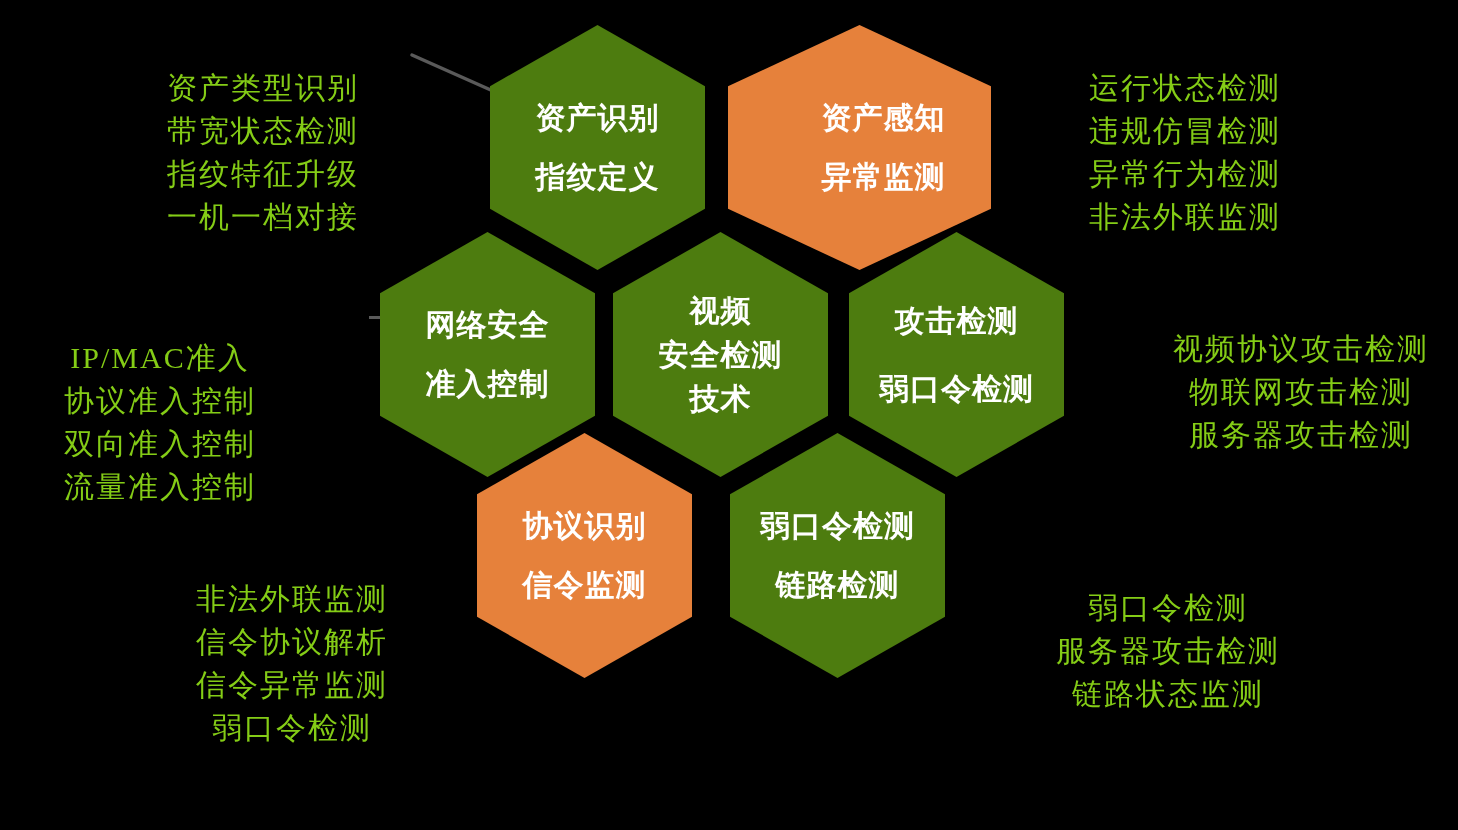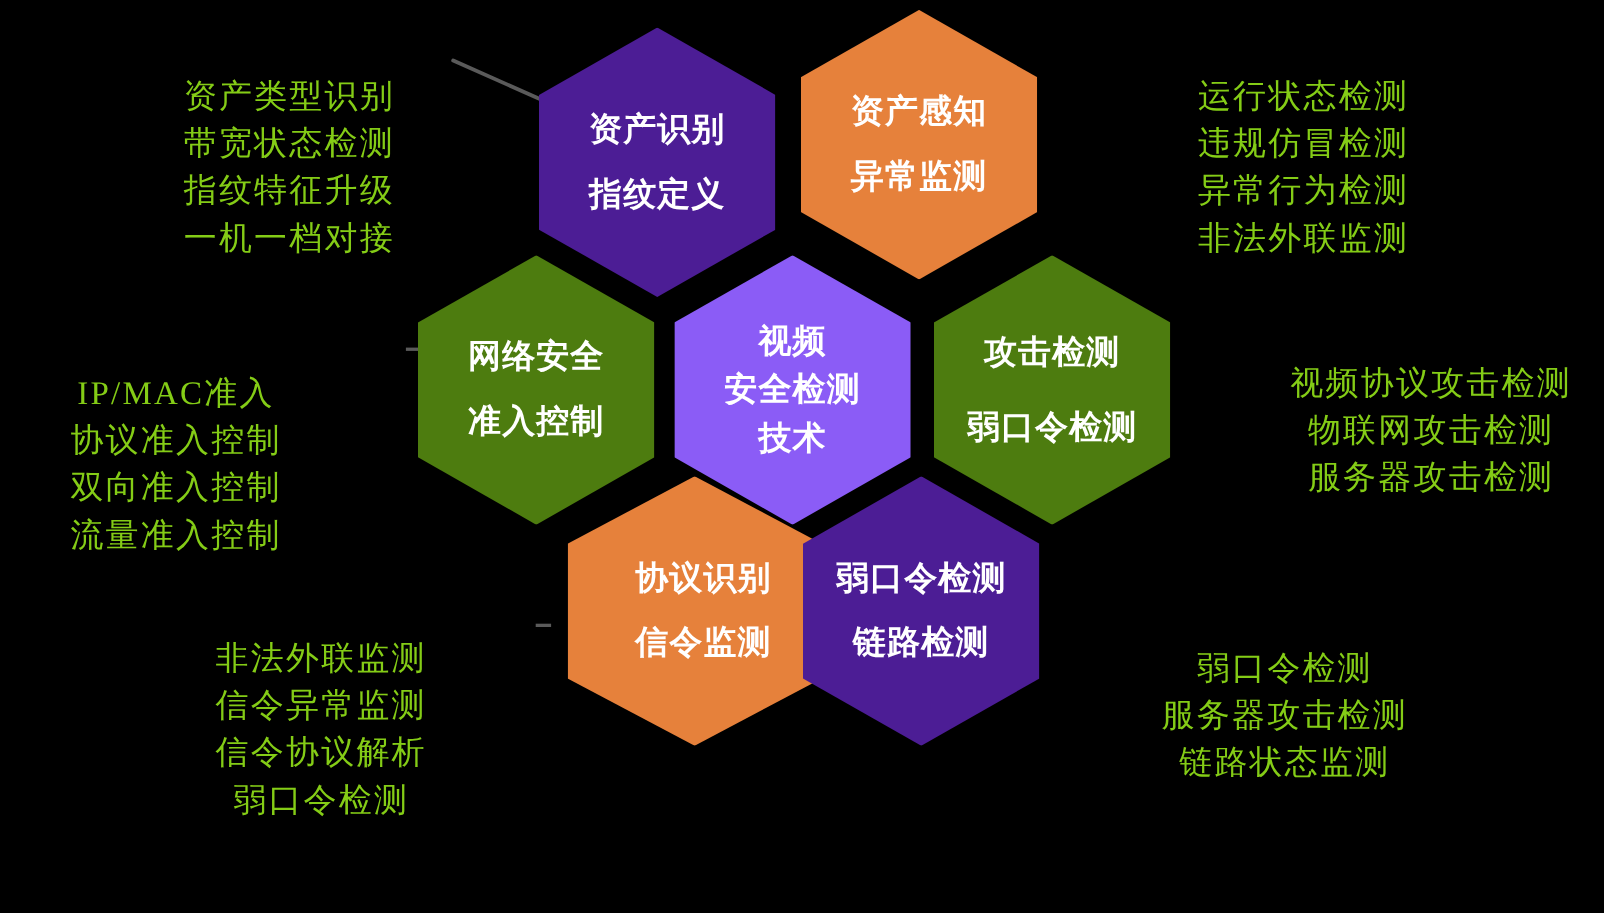--- a/index.html
+++ b/index.html
@@ -26,31 +26,31 @@
   .hex span {
     color: #FFFFFF;
     font-weight: 700;
     font-size: 30px;
     line-height: 32px;
     letter-spacing: 1px;
     white-space: nowrap;
   }
   .hex.two-line { gap: 27px; }
   .hex.three-line { gap: 12px; }
-  .c-darkred  { background: #4c1d95; }
+  .c-darkred  { background: #4d7c0f; }
   .c-orange   { background: #E6813B; }
   .c-green    { background: #4d7c0f; }
-  .c-brightred{ background: #8b5cf6; }
+  .c-brightred{ background: #4d7c0f; }
 
   #hex-asset-identification { left: 490px; top: 25px; }
-  #hex-asset-sensing        { left: 728px; top: 9px; }
+  #hex-asset-sensing        { left: 728px; top: 25px; padding-left: 48px; }
   #hex-network-access       { left: 380px; top: 232px; }
   #hex-core                 { left: 613px; top: 232px; }
   #hex-attack-detection     { left: 849px; top: 232px; gap: 36px; }
-  #hex-protocol-identification { left: 516px; top: 433px; padding-left: 16px; }
+  #hex-protocol-identification { left: 477px; top: 433px; }
   #hex-weak-password        { left: 730px; top: 433px; }
 
   
   .ann {
     position: absolute;
     width: 340px;
     text-align: center;
     color: #84cc16;
     font-size: 30px;
     line-height: 43px;
@@ -149,22 +149,22 @@
   </div>
 
   <div class="ann" id="ann-mid-right">
     <div>视频协议攻击检测</div>
     <div>物联网攻击检测</div>
     <div>服务器攻击检测</div>
   </div>
 
   <div class="ann" id="ann-bottom-left">
     <div>非法外联监测</div>
+    <div>信令协议解析</div>
     <div>信令异常监测</div>
-    <div>信令协议解析</div>
     <div>弱口令检测</div>
   </div>
 
   <div class="ann" id="ann-bottom-right">
     <div>弱口令检测</div>
     <div>服务器攻击检测</div>
     <div>链路状态监测</div>
   </div>
 
 </div>

